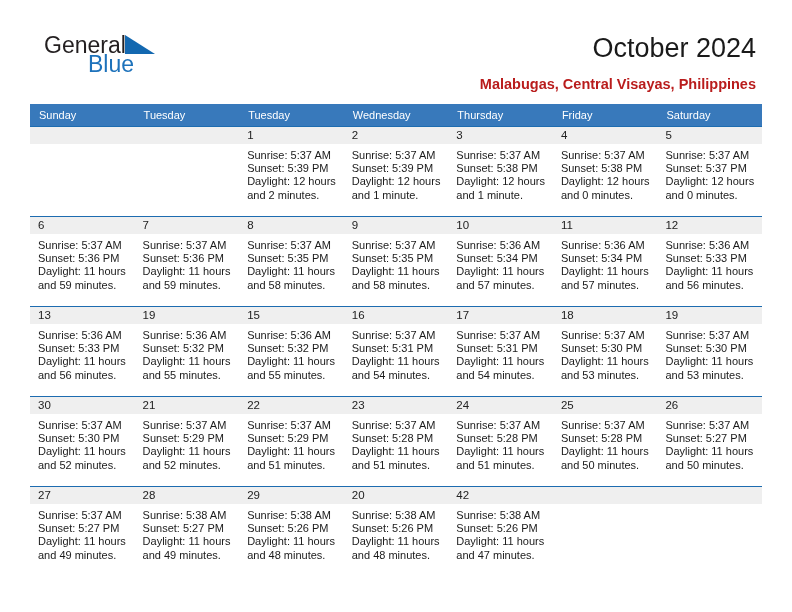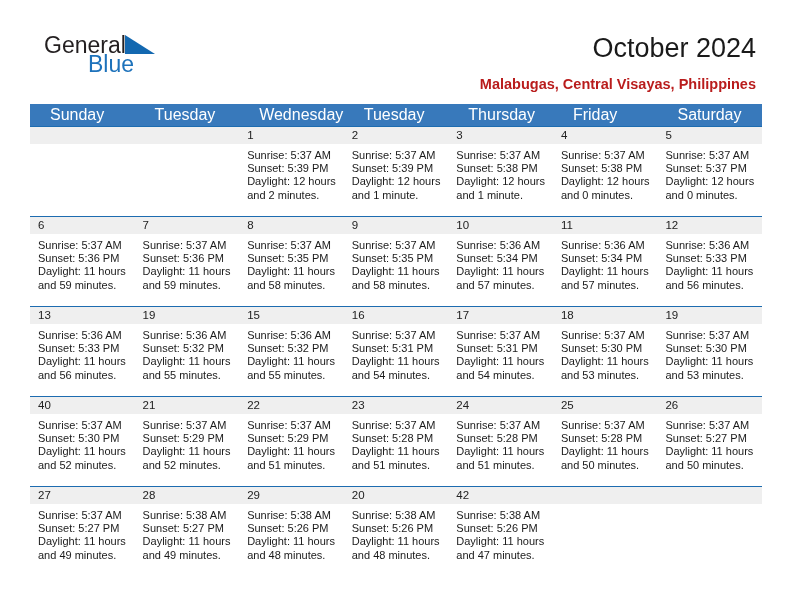--- a/index.html
+++ b/index.html
@@ -102,23 +102,23 @@
     width: 732px;
   }
   .weekdays {
     display: flex;
     background: #3879bb;
     height: 22px;
   }
   .weekday {
     flex: 1 1 0;
     color: #ffffff;
-    font-size: 16px;
+    font-size: 11px;
     line-height: 22px;
-    padding-left: 20px;
+    padding-left: 9px;
     box-sizing: border-box;
     white-space: nowrap;
     overflow: hidden;
   }
   .week {
     display: flex;
     border-top: 1.4px solid #1d6cb0;
     height: 90px;
     box-sizing: border-box;
   }
@@ -176,22 +176,22 @@
     <div class="title-month">October 2024</div>
     <div class="title-location">Malabugas, Central Visayas, Philippines</div>
 
   </div>
 
   <div class="calendar">
 
     <div class="weekdays">
       <div class="weekday">Sunday</div>
       <div class="weekday">Tuesday</div>
+      <div class="weekday">Tuesday</div>
       <div class="weekday">Wednesday</div>
-      <div class="weekday">Tuesday</div>
       <div class="weekday">Thursday</div>
       <div class="weekday">Friday</div>
       <div class="weekday">Saturday</div>
     </div>
 
     <div class="week">
       <div class="daycell empty">
         <div class="daynum-band">
             <span class="daynum"></span>
           </div>
@@ -426,21 +426,21 @@
           <div>Sunset: 5:30 PM</div>
           <div class="dl">Daylight: 11 hours</div>
           <div>and 53 minutes.</div>
         </div>
       </div>
     </div>
 
     <div class="week">
       <div class="daycell">
         <div class="daynum-band">
-            <span class="daynum">40</span>
+            <span class="daynum">30</span>
           </div>
         <div class="details">
           <div>Sunrise: 5:37 AM</div>
           <div>Sunset: 5:30 PM</div>
           <div class="dl">Daylight: 11 hours</div>
           <div>and 52 minutes.</div>
         </div>
       </div>
       <div class="daycell">
         <div class="daynum-band">

